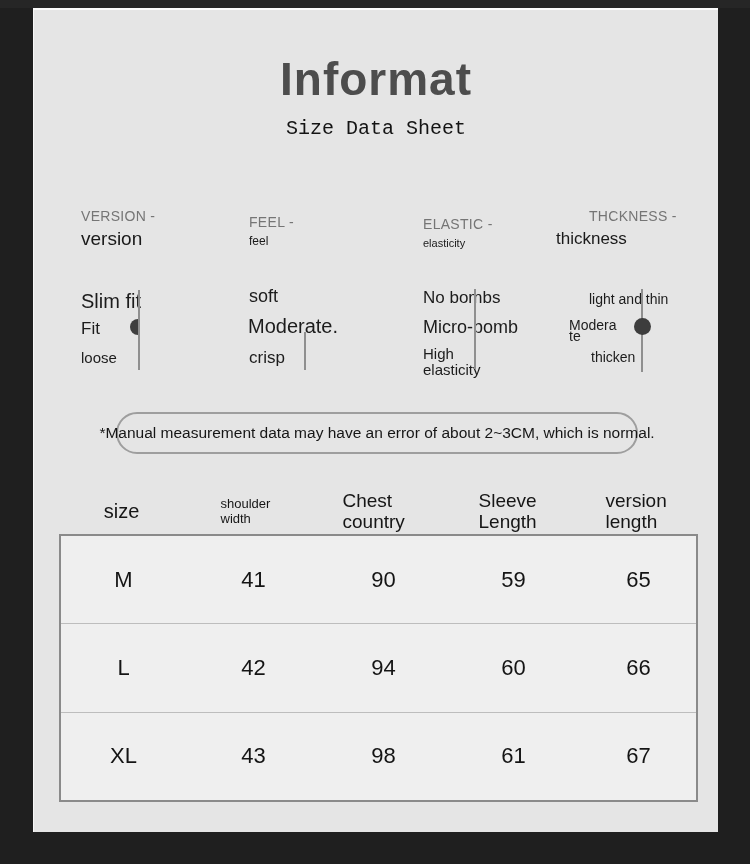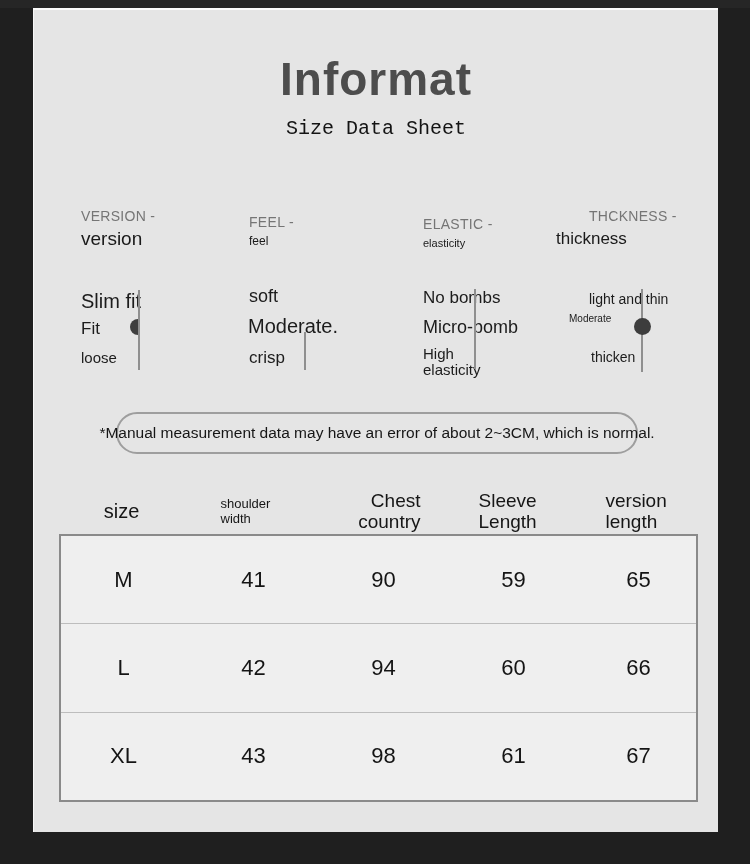--- a/index.html
+++ b/index.html
@@ -75,38 +75,38 @@
     <span class="opt" style="left:214px;top:305px;font-size:20px;">Moderate.</span>
     <span class="opt" style="left:215px;top:338px;font-size:17px;">crisp</span>
     <div class="track" style="left:270px;top:322px;height:38px;"></div>
 
     <span class="opt" style="left:389px;top:278px;font-size:17px;">No bombs</span>
     <span class="opt" style="left:389px;top:307px;font-size:18px;">Micro-bomb</span>
     <span class="opt" style="left:389px;top:336px;font-size:15px;white-space:normal;width:80px;line-height:16px;">High elasticity</span>
     <div class="track" style="left:440px;top:279px;height:80px;"></div>
 
     <span class="opt" style="left:555px;top:281px;font-size:14px;">light and thin</span>
-    <span class="opt" style="left:535px;top:303px;font-size:10px;white-space:normal;width:48px;line-height:11px;word-break:break-all;">Moderate</span>
+    <span class="opt" style="left:535px;top:310px;font-size:14px;white-space:normal;width:48px;line-height:11px;word-break:break-all;">Moderate</span>
     <span class="opt" style="left:557px;top:339px;font-size:14px;">thicken</span>
     <div class="track" style="left:607px;top:279px;height:83px;"></div>
     <div class="thumb-dot" style="left:600px;top:308px;"></div>
 
     <div class="abs note-pill">
       <span>*Manual measurement data may have an error of about 2~3CM, which is normal.</span>
     </div>
 
     <div class="abs thead">
       <div class="hd c0">
           <div class="inner hd-size">size</div>
         </div>
       <div class="hd c1">
           <div class="inner hd-small" style="width:62px;">shoulder width</div>
         </div>
       <div class="hd c2">
-          <div class="inner hd-big" style="width:78px;text-align:right;">Chest country</div>
+          <div class="inner hd-big" style="width:78px;">Chest country</div>
         </div>
       <div class="hd c3">
           <div class="inner hd-big" style="width:66px;">Sleeve Length</div>
         </div>
       <div class="hd c4">
           <div class="inner hd-big" style="width:66px;">version length</div>
         </div>
     </div>
 
     <div class="abs tbl">

